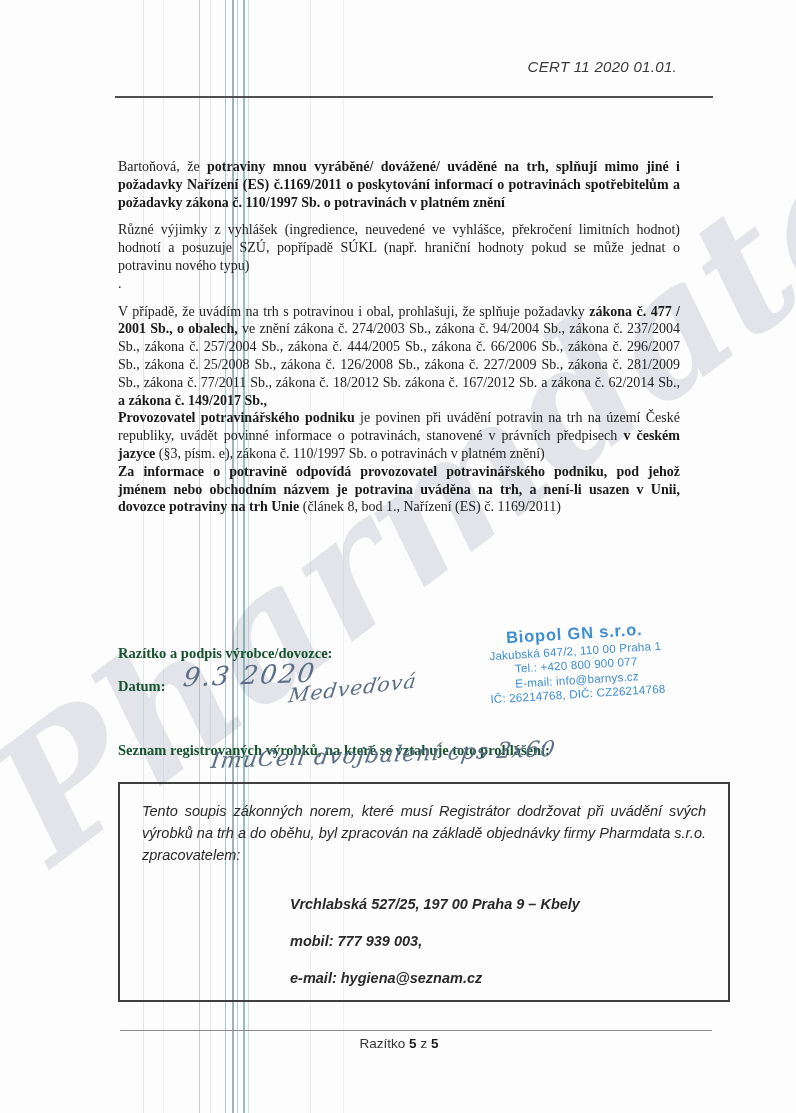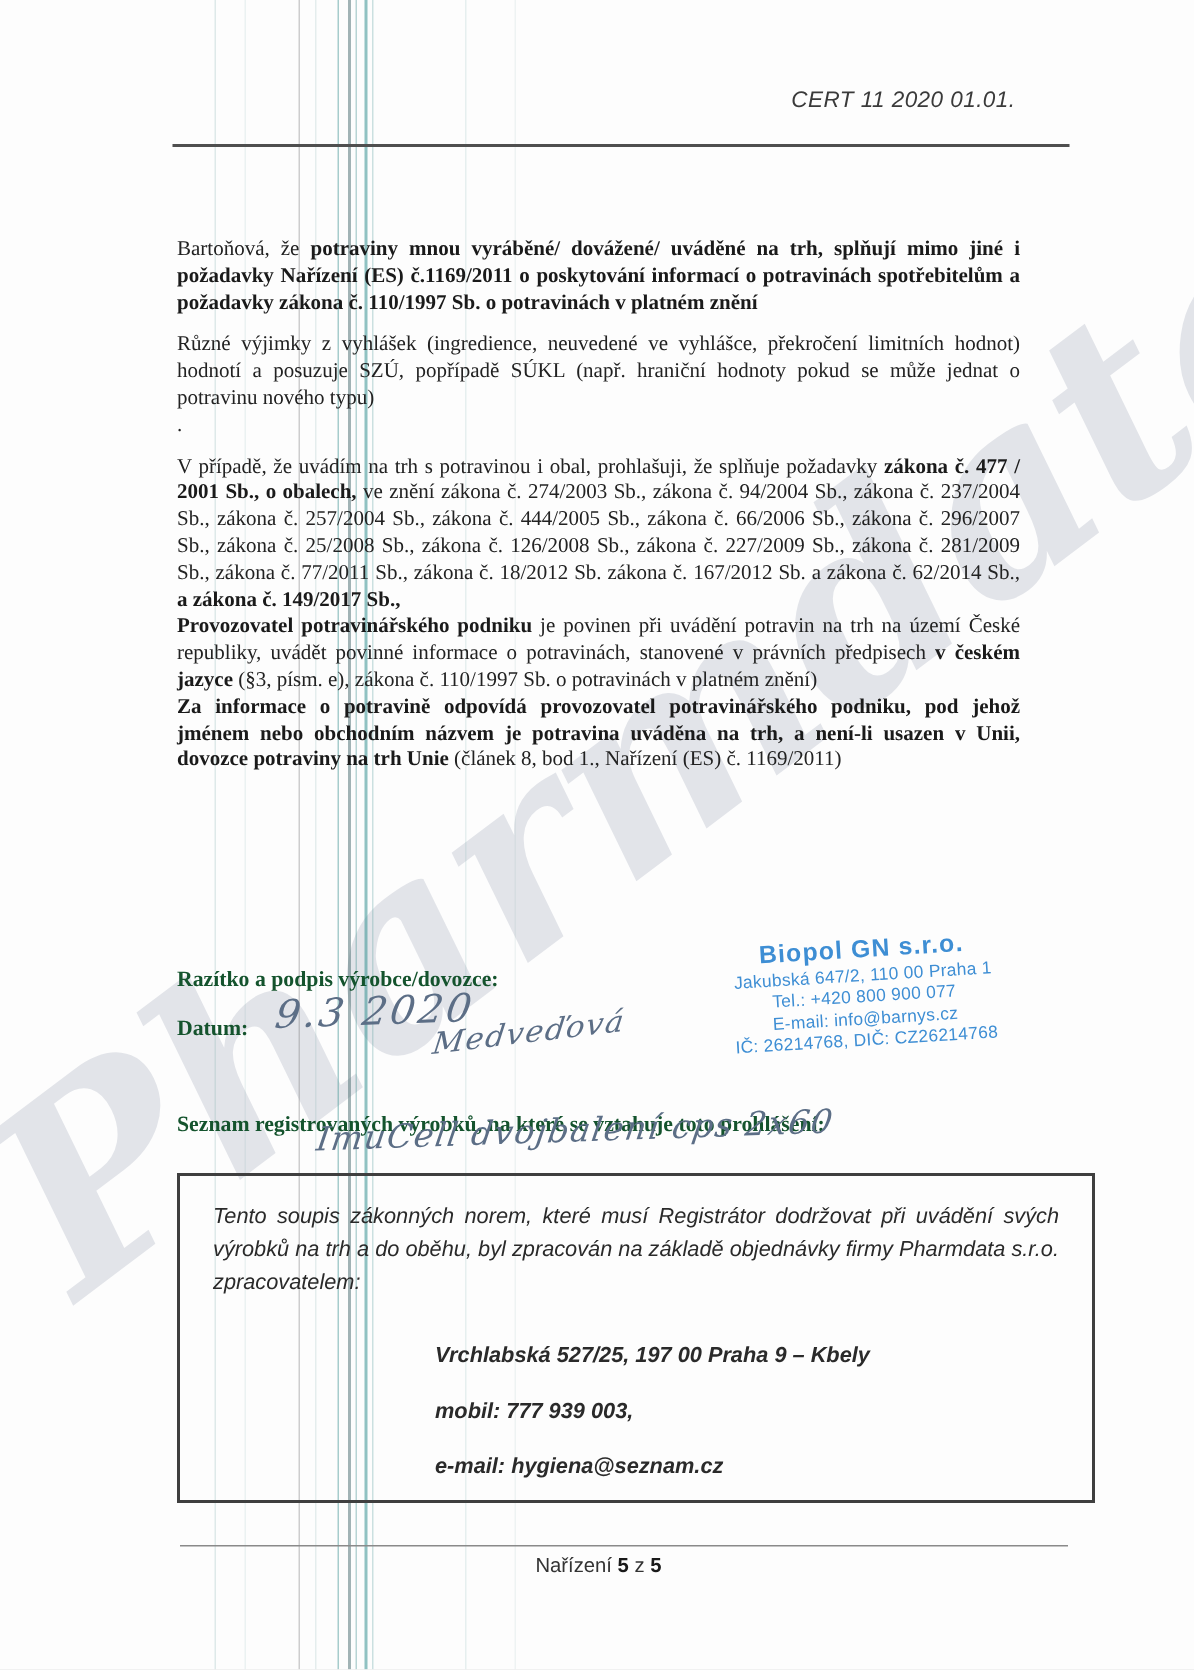--- a/index.html
+++ b/index.html
@@ -131,15 +131,15 @@
   <div class="hw hw-products">ImuCell dvojbalení cps 2x60</div>
 
   <div class="note-box">
     <p class="intro">Tento soupis zákonných norem, které musí Registrátor dodržovat při uvádění svých výrobků na trh a do oběhu, byl zpracován na základě objednávky firmy Pharmdata s.r.o. zpracovatelem:</p>
     <div class="detail">Vrchlabská 527/25, 197 00   Praha 9 – Kbely</div>
     <div class="detail">mobil: 777 939 003,</div>
     <div class="detail">e-mail: hygiena@seznam.cz</div>
   </div>
 
   <div class="hr-bottom"></div>
-  <div class="footer-text"><span>Nařízení </span><span class="b">5</span><span> z </span><span class="b">5</span></div>
+  <div class="footer-text"><span>Razítko </span><span class="b">5</span><span> z </span><span class="b">5</span></div>
 
 </div>
 
 </body></html>

